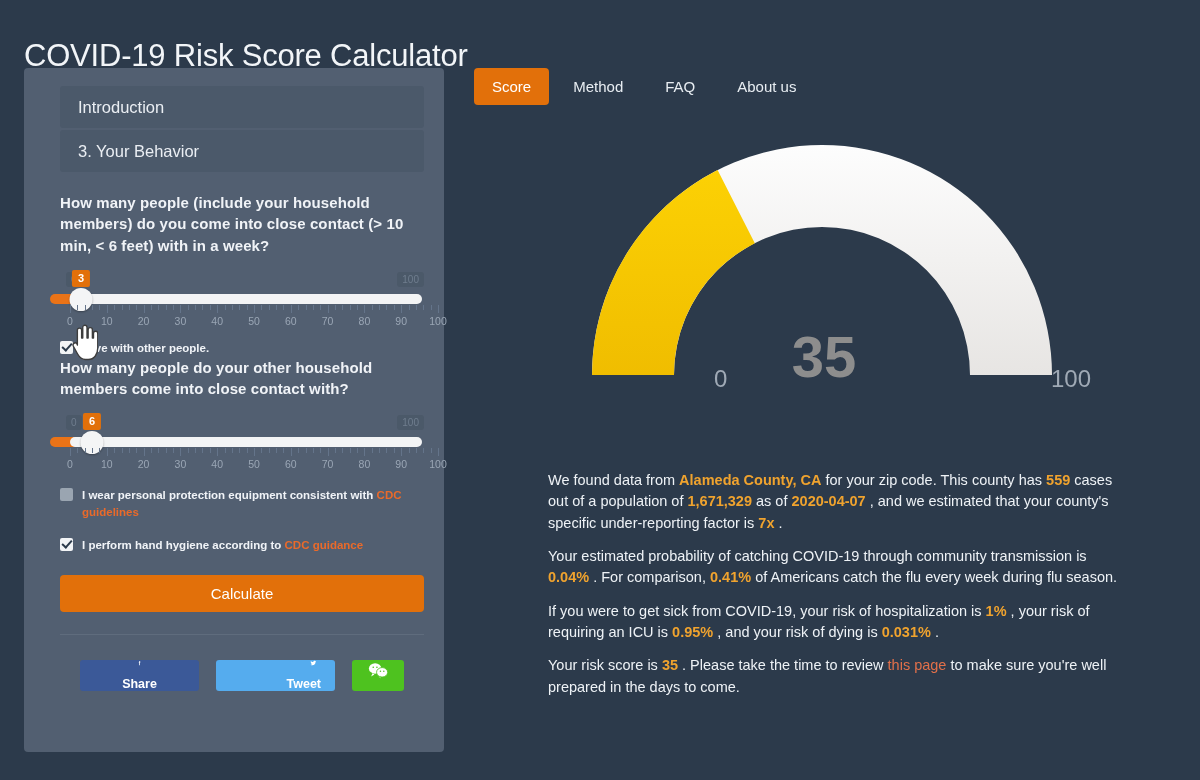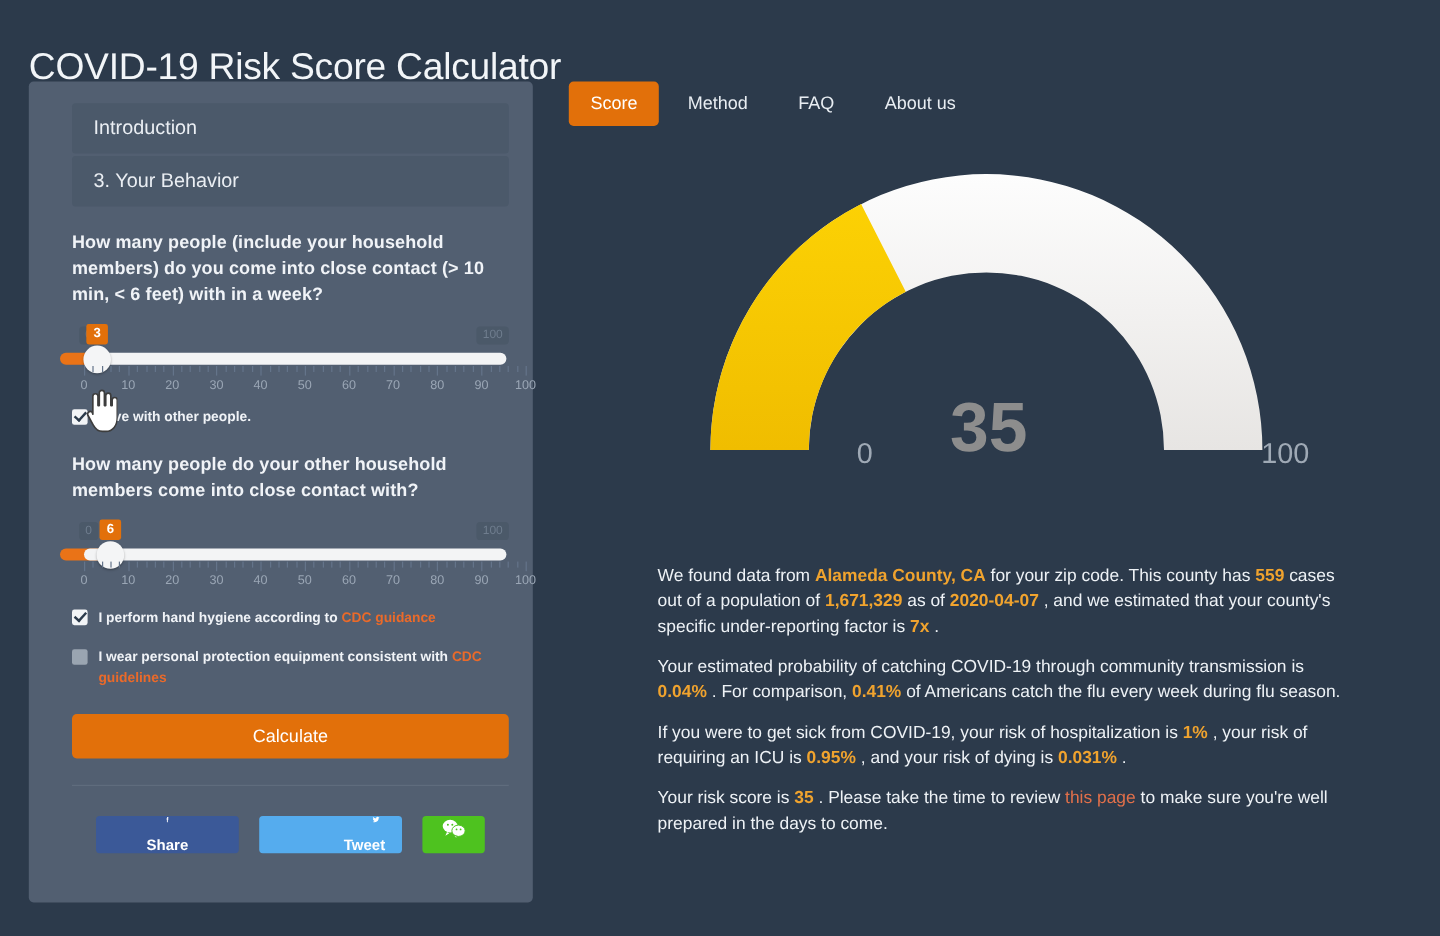--- a/index.html
+++ b/index.html
@@ -358,21 +358,21 @@
           <span style="left: 331.2px;">90</span>
           <span style="left: 368px;">100</span>
         </div>
     </div>
 
     <div class="check-row">
       <span class="cb checked"></span>
       <span class="cb-label">I live with other people.</span>
     </div>
 
-    <div class="q-label" style="margin-top:20px">How many people do your other household members come into close contact with?</div>
+    <div class="q-label" style="">How many people do your other household members come into close contact with?</div>
 
     <div class="slider-wrap">
       <span class="slider-minmax slider-min">0</span>
       <span class="slider-minmax slider-max">100</span>
       <span class="slider-bubble" id="s2-bubble" style="left: 32.08px;">6</span>
       <div class="slider-fill" id="s2-fill" style="width: 36.08px;"></div>
       <div class="slider-track"></div>
       <div class="slider-handle" id="s2-handle" style="left: 32.08px;"></div>
       <div class="slider-ticks" id="s2-ticks">
           <i class="major" style="left: 0px;"></i>
@@ -436,27 +436,27 @@
           <span style="left: 184px;">50</span>
           <span style="left: 220.8px;">60</span>
           <span style="left: 257.6px;">70</span>
           <span style="left: 294.4px;">80</span>
           <span style="left: 331.2px;">90</span>
           <span style="left: 368px;">100</span>
         </div>
     </div>
 
     <div class="check-row" style="margin-top:16px">
+      <span class="cb unchecked"></span>
+      <span class="cb-label"><span>I wear personal protection equipment consistent with </span><a class="link">CDC guidelines</a></span>
+    </div>
+
+    <div class="check-row" style="margin-top:16px">
       <span class="cb checked"></span>
       <span class="cb-label"><span>I perform hand hygiene according to </span><a class="link">CDC guidance</a></span>
-    </div>
-
-    <div class="check-row" style="margin-top:16px">
-      <span class="cb unchecked"></span>
-      <span class="cb-label"><span>I wear personal protection equipment consistent with </span><a class="link">CDC guidelines</a></span>
     </div>
 
     <button id="calculate-button">Calculate</button>
 
     <div id="share-divider"></div>
 
     <div id="share-row">
       <div class="share-btn" id="share-facebook">
         <svg width="13" height="13" viewBox="0 0 24 24">
             <path fill="#fff" d="M15.5 8.5h-2.2V7c0-.7.4-.9.7-.9h1.4V3.6L13.5 3.6c-2.5 0-3.1 1.9-3.1 3.1v1.8H9v2.8h1.4V21h3V11.3h2.1z"></path>

